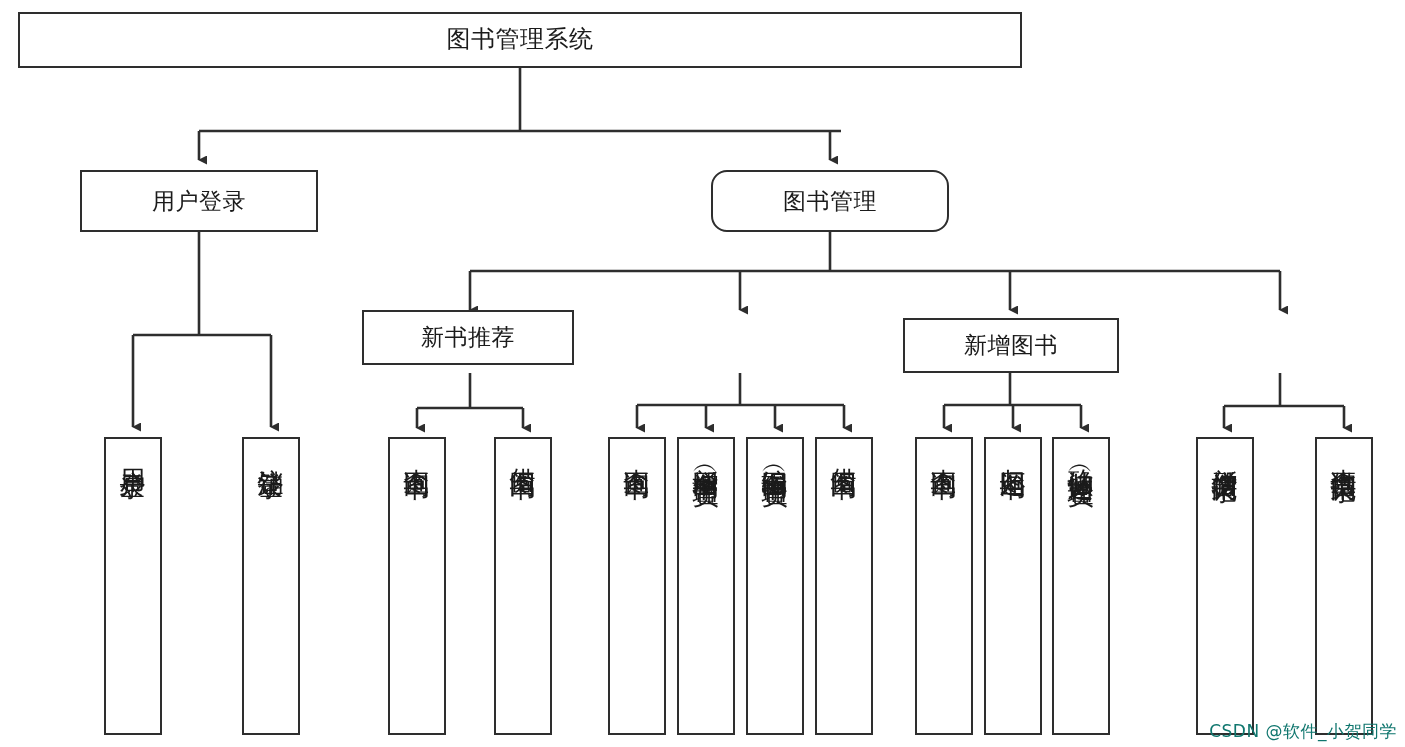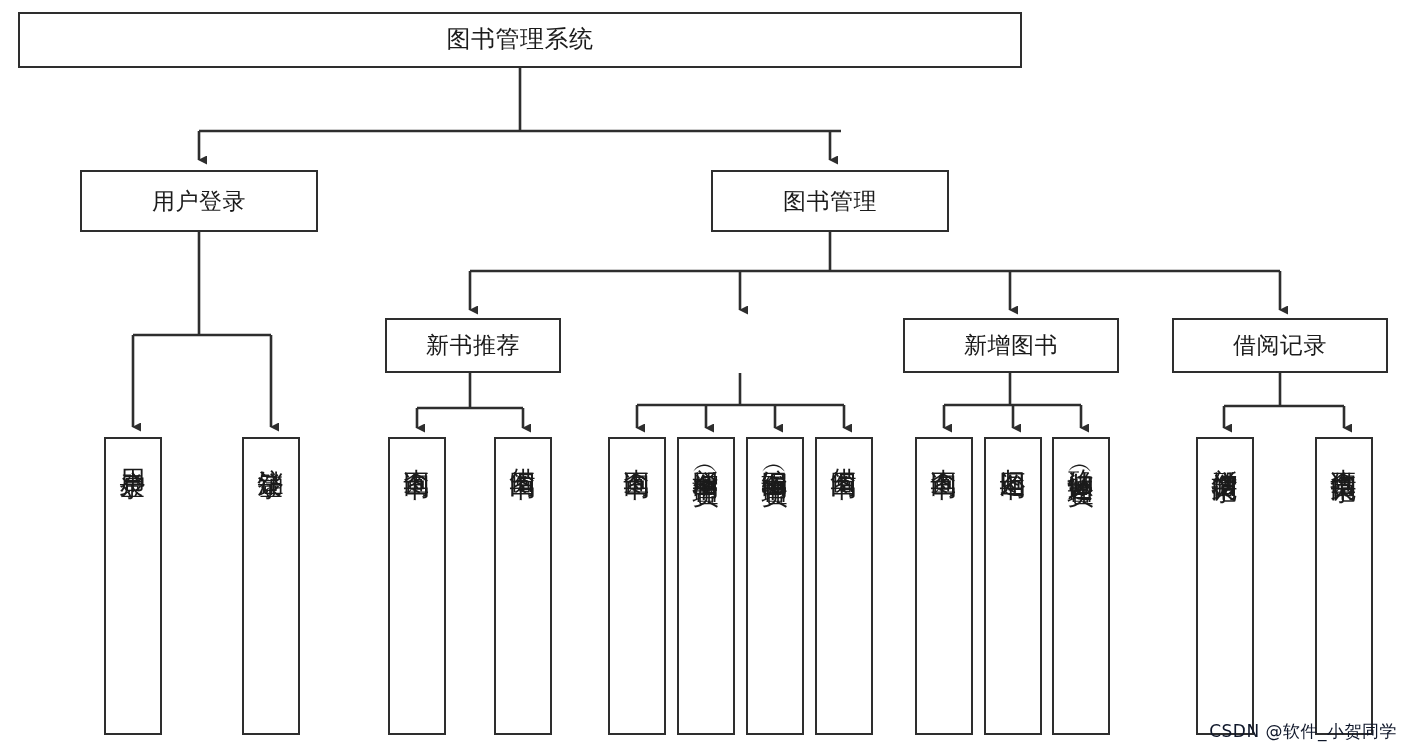--- a/index.html
+++ b/index.html
@@ -63,21 +63,21 @@
     font-size: 26px;
     line-height: 1;
     letter-spacing: 2px;
     white-space: nowrap;
   }
   #watermark {
     position: absolute;
     right: 8px;
     bottom: 4px;
     font-size: 17px;
-    color: #0f172a;
+    color: #0f766e;
     letter-spacing: 0.5px;
     white-space: nowrap;
   }
 </style>
 </head>
 <body>
 
 <div id="diagram-root">
 
   <svg id="edge-layer" viewBox="0 0 1405 747" width="1405" height="747" xmlns="http://www.w3.org/2000/svg">
@@ -130,32 +130,29 @@
     </g>
   </svg>
 
   <div class="node horiz" id="node-root" style="left:18px; top:12px; width:1004px; height:56px;">
     <span class="label">图书管理系统</span>
   </div>
 
   <div class="node horiz" style="left:80px; top:170px; width:238px; height:62px;">
     <span class="label">用户登录</span>
   </div>
-  <div class="node horiz" style="left:711px; top:170px; width:238px; height:62px;">
+  <div class="node horiz" style="left:711px; top:170px; width:238px; height:62px;border-radius:16px;">
     <span class="label">图书管理</span>
   </div>
 
-  <div class="node horiz" style="left:362px; top:318px; width:176px; height:55px;margin-left:23px;">
+  <div class="node horiz" style="left:362px; top:310px; width:212px; height:55px;">
     <span class="label">新书推荐</span>
   </div>
   <div class="node horiz" style="left:903px; top:318px; width:216px; height:55px;">
     <span class="label">新增图书</span>
-  </div>
-  <div class="node horiz" style="left:1172px; top:318px; width:216px; height:55px;">
-    <span class="label">借阅记录</span>
   </div>
 
   <div class="node vert" style="left:104px; top:437px; width:58px; height:298px;">
     <span class="label">用户登录</span>
   </div>
   <div class="node vert" style="left:242px; top:437px; width:58px; height:298px;">
     <span class="label">注销登录</span>
   </div>
 
   <div class="node vert" style="left:388px; top:437px; width:58px; height:298px;">

